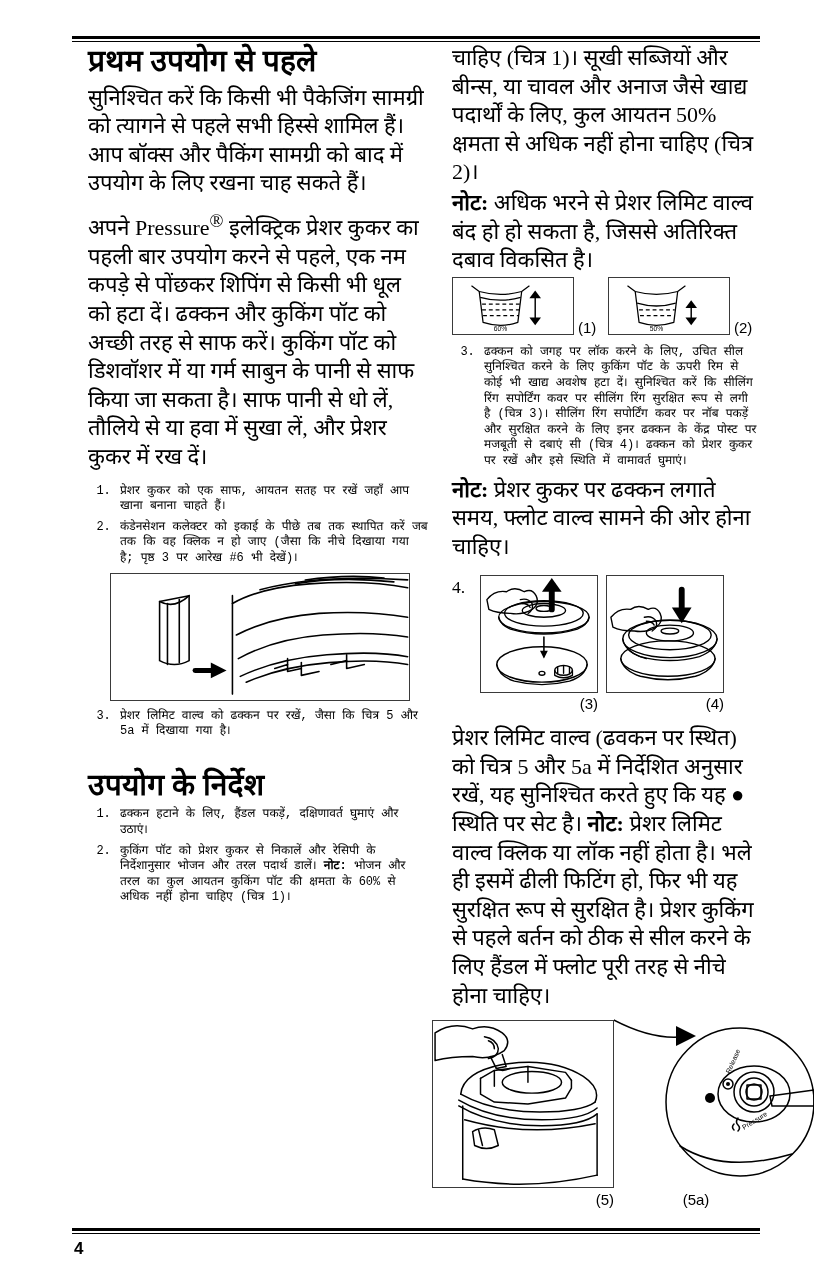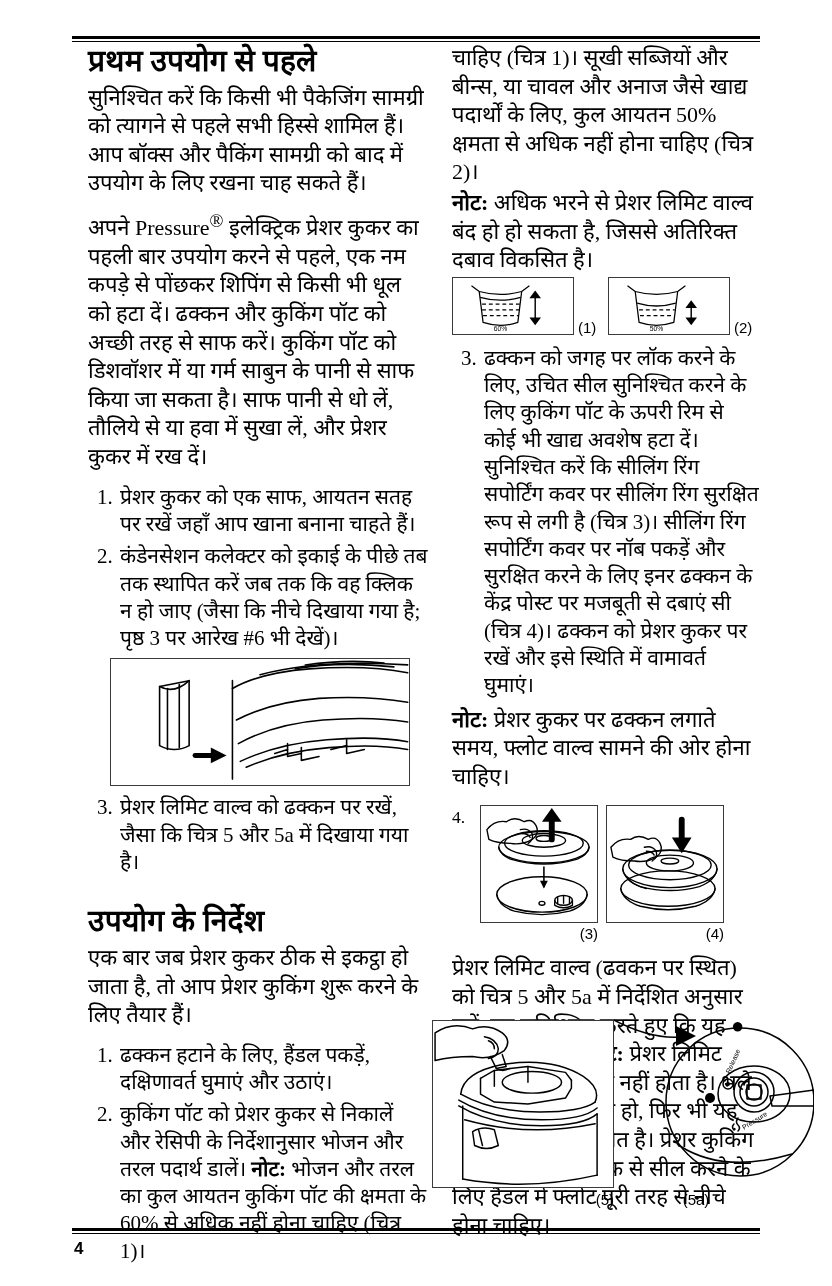--- a/index.html
+++ b/index.html
@@ -91,22 +91,22 @@
     font-size: 22px;
     line-height: 1.30;
     margin: 0 0 12px 0;
     text-align: left;
   }
   p.body.nogap { margin-bottom: 2px; }
 
   b, .b { font-weight: 700; }
 
   ol.steps {
-    font-family: Liberation Serif, serif;
-    font-size: 21px;
+    font-family: Liberation Mono, monospace;
+    font-size: 12px;
     line-height: 1.30;
     margin: 6px 0 6px 0;
     padding-left: 30px;
   }
   ol.steps > li {
     margin-bottom: 5px;
     padding-left: 2px;
   }
   ol.steps > li::marker { font-weight: 400; }
   .note-line { display: block; margin-top: 2px; }
@@ -225,21 +225,20 @@
     </div>
 
     <ol class="steps" start="3">
       <li>
         <span>प्रेशर लिमिट वाल्व को ढक्कन पर रखें, जैसा कि चित्र 5 और 5a में दिखाया गया है।</span>
       </li>
     </ol>
 
     <h1 class="section-title second">उपयोग के निर्देश</h1>
 
-    <p class="body">एक बार जब प्रेशर कुकर ठीक से इकट्ठा हो जाता है, तो आप प्रेशर कुकिंग शुरू करने के लिए तैयार हैं।</p>
 
     <ol class="steps">
       <li><span>ढक्कन हटाने के लिए, हैंडल पकड़ें, दक्षिणावर्त घुमाएं और उठाएं।</span></li>
       <li><span>कुकिंग पॉट को प्रेशर कुकर से निकालें और रेसिपी के निर्देशानुसार भोजन और तरल पदार्थ डालें। </span><b>नोट:</b><span> भोजन और तरल का कुल आयतन कुकिंग पॉट की क्षमता के 60% से अधिक नहीं होना चाहिए (चित्र 1)।</span></li>
     </ol>
 
   </div>
 
   <div class="col col-right">
 

